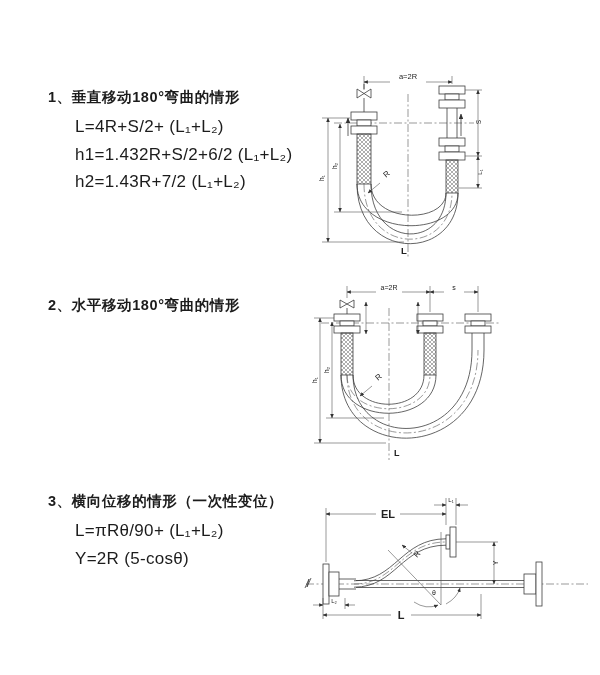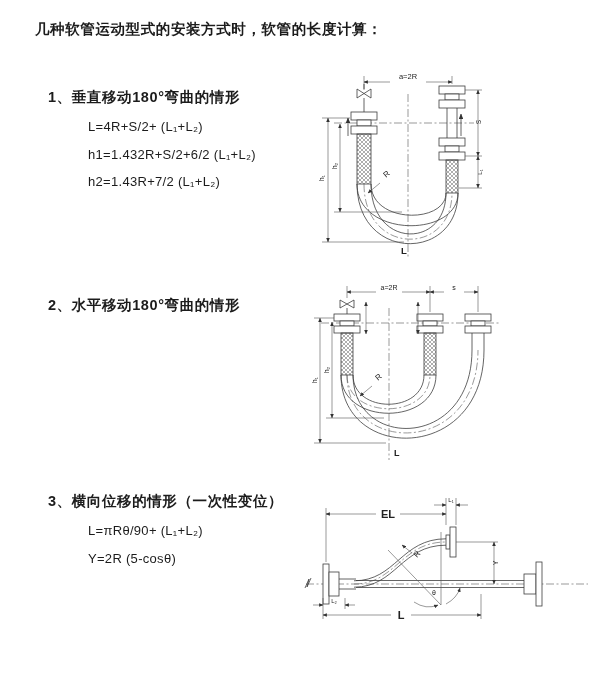--- a/index.html
+++ b/index.html
@@ -2,35 +2,34 @@
 <html><head>
 <meta charset="utf-8">
 <style>
   html,body{margin:0;padding:0;background:#ffffff;}
   .page{position:relative;width:600px;height:675px;background:#fff;
         font-family:"Liberation Sans","DejaVu Sans",sans-serif;color:#1c1c1c;overflow:hidden;}
   .title{position:absolute;left:35px;top:20px;font-size:14.5px;font-weight:600;letter-spacing:.6px;}
   .sec{position:absolute;left:48px;}
   .sec .h{font-size:14.5px;font-weight:600;letter-spacing:.6px;}
   .formulas{margin-top:6px;}
-  .formulas .fl{font-size:13px;height:27.5px;line-height:27.5px;margin-left:40px;letter-spacing:.3px;}
+  .formulas .fl{font-size:17px;height:27.5px;line-height:27.5px;margin-left:27px;letter-spacing:.3px;}
   .dg{position:absolute;}
   svg{display:block;}
   svg text{font-family:"Liberation Sans","DejaVu Sans",sans-serif;fill:#222;}
   .ln{stroke:#3d3d3d;stroke-width:.8;fill:none;}
   .thin{stroke:#555;stroke-width:.6;fill:none;}
   .dash{stroke:#555;stroke-width:.6;fill:none;stroke-dasharray:8 2.5 2 2.5;}
   .fl-part{fill:#fff;stroke:#3d3d3d;stroke-width:.8;}
 </style>
 </head>
 <body>
 
 <div class="page">
 
-  <div class="title">几种软管运动型式的安装方式时，软管的长度计算：</div>
 
   <div class="sec" style="top:88px">
     <div class="h">1、垂直移动180°弯曲的情形</div>
     <div class="formulas">
       <div class="fl">L=4R+S/2+ (L₁+L₂)</div>
       <div class="fl">h1=1.432R+S/2+6/2 (L₁+L₂)</div>
       <div class="fl">h2=1.43R+7/2 (L₁+L₂)</div>
     </div>
   </div>
 

